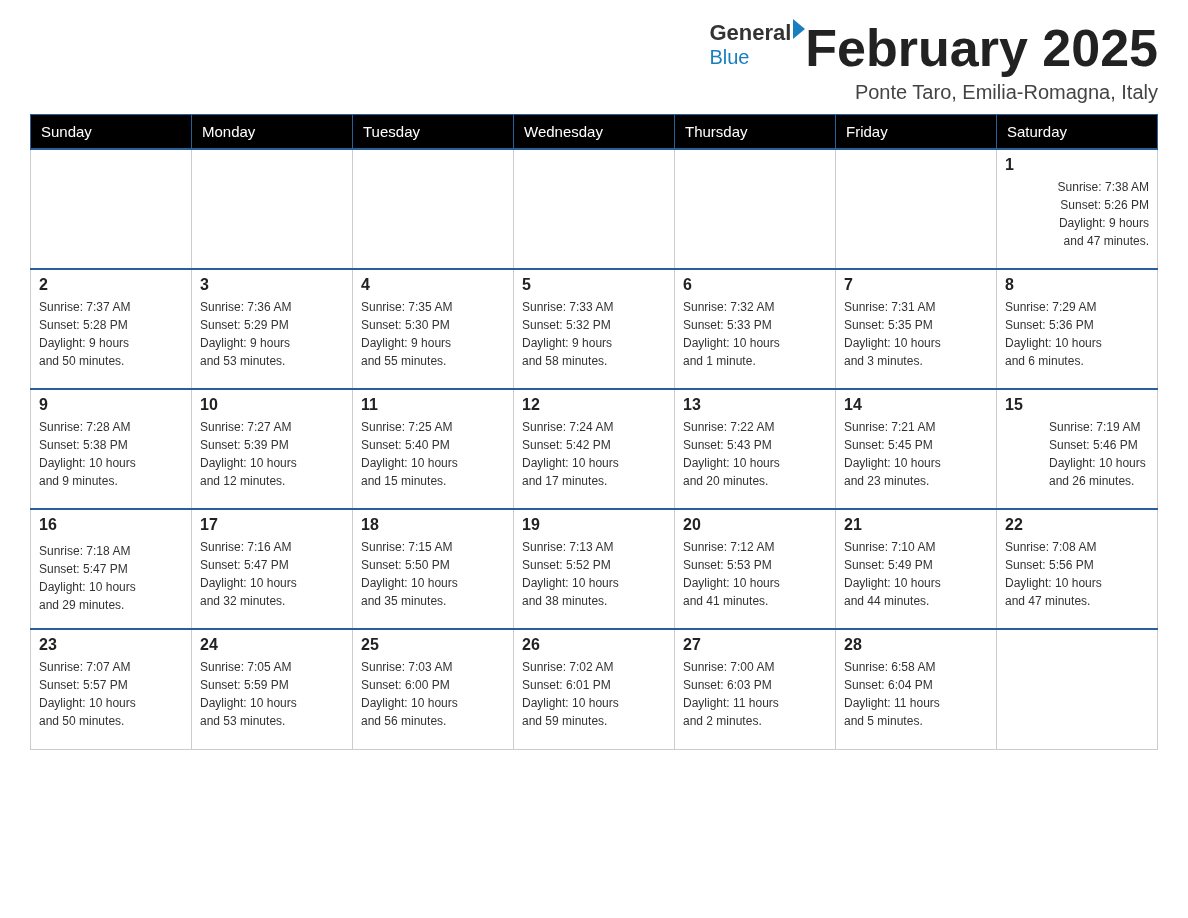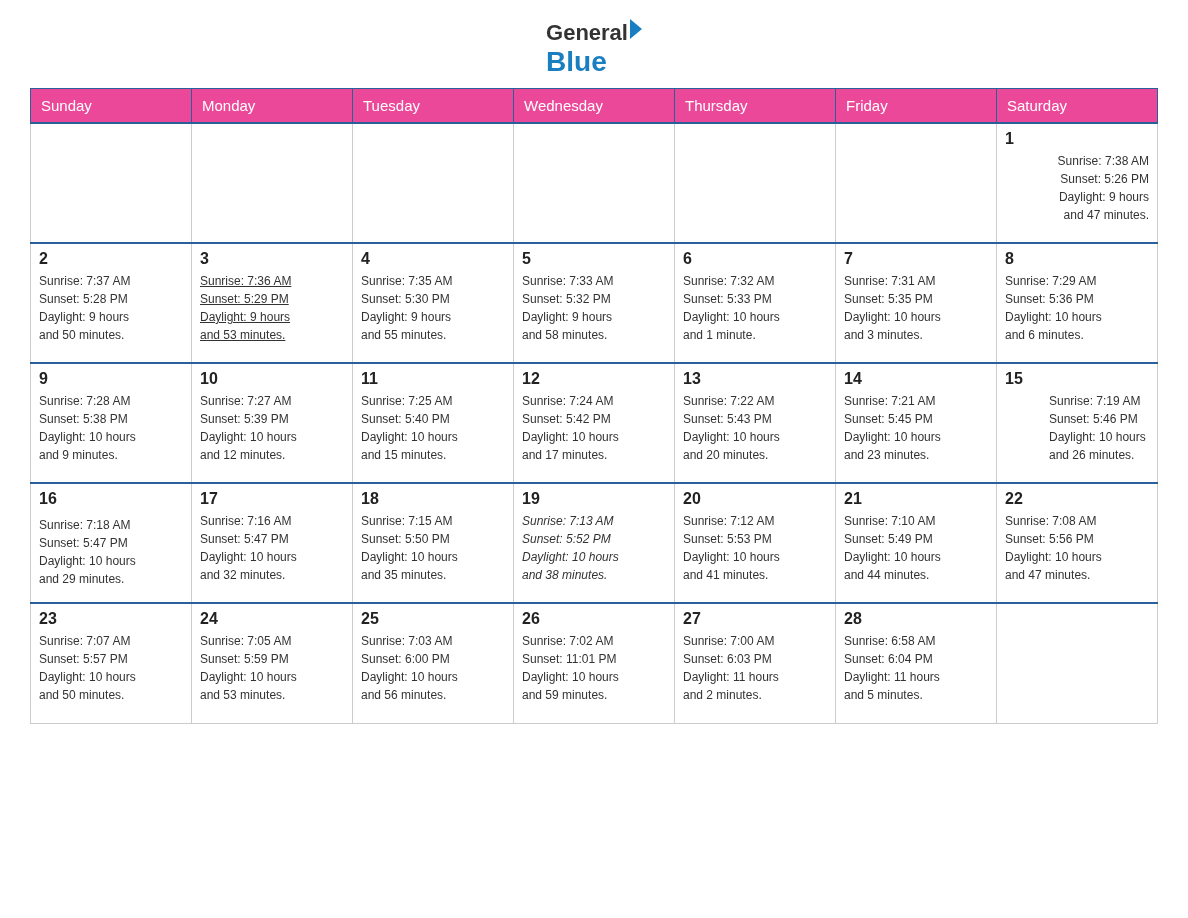--- a/index.html
+++ b/index.html
@@ -5,32 +5,32 @@
     * { margin: 0; padding: 0; box-sizing: border-box; }
     body {
       font-family: Arial, sans-serif;
       background: #fff;
       width: 1188px;
       min-height: 918px;
       padding: 20px 30px;
     }
     .header {
       display: flex;
-      justify-content: center;
+      justify-content: flex-end;
       align-items: flex-start;
       margin-bottom: 10px;
     }
     .logo-text-general {
       font-size: 22px;
       font-weight: bold;
       color: #333;
     }
     .logo-text-blue {
-      font-size: 28px;
-      font-weight: bold;
+      font-size: 20px;
+      font-weight: normal;
       color: #1a7fc1;
     }
     .logo-arrow {
       width: 0;
       height: 0;
       border-left: 12px solid #1a7fc1;
       border-top: 10px solid transparent;
       border-bottom: 10px solid transparent;
       margin-left: 2px;
       margin-top: -8px;
@@ -57,21 +57,21 @@
       font-size: 20px;
       color: #444;
       margin-top: 4px;
     }
     .calendar {
       width: 100%;
       border-collapse: collapse;
       margin-top: 10px;
     }
     .calendar th {
-      background-color: #ec4899;
+      background-color: #000000;
       color: #fff;
       font-size: 15px;
       font-weight: normal;
       padding: 8px 10px;
       text-align: left;
       border: 1px solid #2a6099;
     }
     .calendar td {
       vertical-align: top;
       border: 1px solid #ccc;
@@ -104,20 +104,24 @@
 </head>
 <body>
 
 <div class="header">
   <div class="logo-wrapper">
     <div class="logo-line1">
       <span class="logo-text-general">General</span>
       <div class="logo-arrow"></div>
     </div>
     <span class="logo-text-blue">Blue</span>
+  </div>
+  <div class="title-section">
+    <div class="calendar-title">February 2025</div>
+    <div class="calendar-subtitle">Ponte Taro, Emilia-Romagna, Italy</div>
   </div>
 </div>
 
 <table class="calendar">
   <thead>
     <tr>
     <th>Sunday</th>
         <th>Monday</th>
         <th>Tuesday</th>
         <th>Wednesday</th>
@@ -145,21 +149,21 @@
       <tr class="row-first">
         <td>
           <span class="day-number">2</span>
           <div class="day-info" style="white-space: pre-line;">Sunrise: 7:37 AM
 Sunset: 5:28 PM
 Daylight: 9 hours
 and 50 minutes.</div>
         </td>
         <td>
           <span class="day-number">3</span>
-          <div class="day-info" style="white-space: pre-line; text-decoration: underline;">Sunrise: 7:36 AM
+          <div class="day-info" style="white-space: pre-line;">Sunrise: 7:36 AM
 Sunset: 5:29 PM
 Daylight: 9 hours
 and 53 minutes.</div>
         </td>
         <td>
           <span class="day-number">4</span>
           <div class="day-info" style="white-space: pre-line;">Sunrise: 7:35 AM
 Sunset: 5:30 PM
 Daylight: 9 hours
 and 55 minutes.</div>
@@ -261,21 +265,21 @@
         </td>
         <td>
           <span class="day-number">18</span>
           <div class="day-info" style="white-space: pre-line;">Sunrise: 7:15 AM
 Sunset: 5:50 PM
 Daylight: 10 hours
 and 35 minutes.</div>
         </td>
         <td>
           <span class="day-number">19</span>
-          <div class="day-info" style="white-space: pre-line; font-style: italic;">Sunrise: 7:13 AM
+          <div class="day-info" style="white-space: pre-line;">Sunrise: 7:13 AM
 Sunset: 5:52 PM
 Daylight: 10 hours
 and 38 minutes.</div>
         </td>
         <td>
           <span class="day-number">20</span>
           <div class="day-info" style="white-space: pre-line;">Sunrise: 7:12 AM
 Sunset: 5:53 PM
 Daylight: 10 hours
 and 41 minutes.</div>
@@ -313,21 +317,21 @@
         <td>
           <span class="day-number">25</span>
           <div class="day-info" style="white-space: pre-line;">Sunrise: 7:03 AM
 Sunset: 6:00 PM
 Daylight: 10 hours
 and 56 minutes.</div>
         </td>
         <td>
           <span class="day-number">26</span>
           <div class="day-info" style="white-space: pre-line;">Sunrise: 7:02 AM
-Sunset: 11:01 PM
+Sunset: 6:01 PM
 Daylight: 10 hours
 and 59 minutes.</div>
         </td>
         <td>
           <span class="day-number">27</span>
           <div class="day-info" style="white-space: pre-line;">Sunrise: 7:00 AM
 Sunset: 6:03 PM
 Daylight: 11 hours
 and 2 minutes.</div>
         </td>

